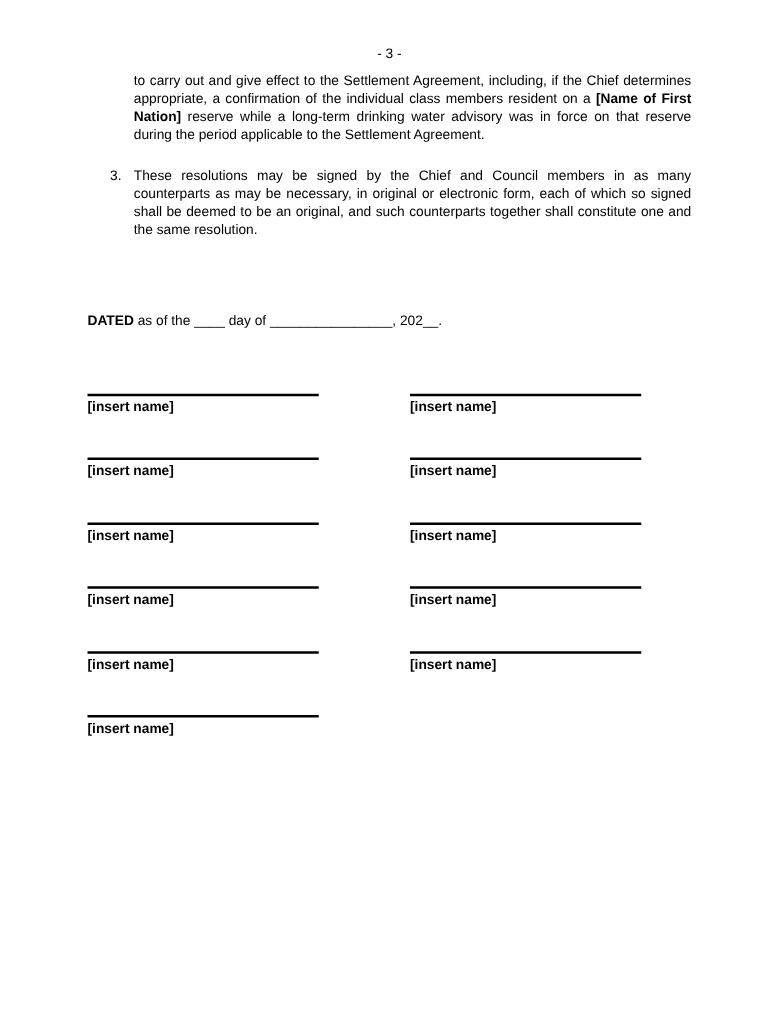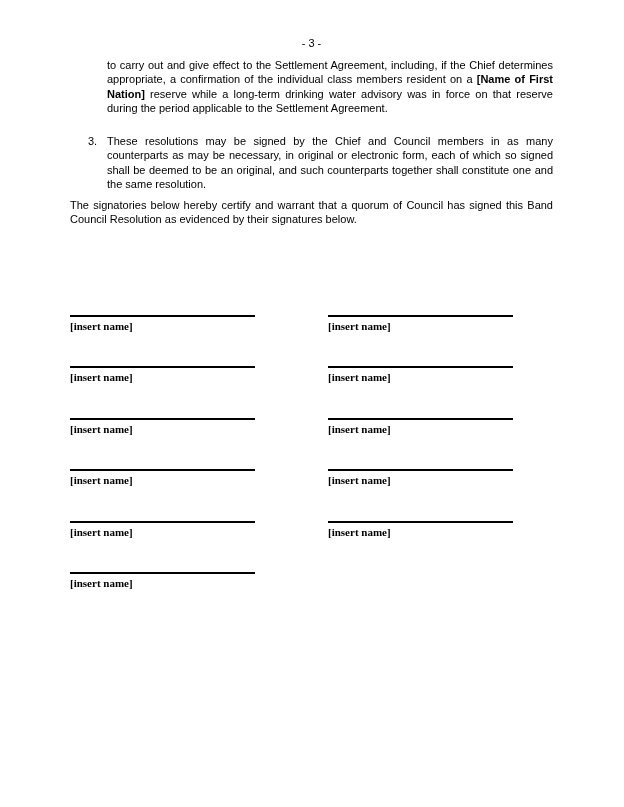--- a/index.html
+++ b/index.html
@@ -75,39 +75,38 @@
   }
   .sig-block {
     width: 185px;
   }
   .sig-line {
     border-top: 2px solid #000000;
     height: 2px;
   }
   .sig-name {
     font-weight: bold;
-    font-family: Liberation Serif, serif;
   }
 </style>
 </head>
 <body>
 
 <div class="page">
 
   <div class="page-number">- 3 -</div>
 
   <div class="para-cont"><span>to carry out and give effect to the Settlement Agreement, including, if the Chief determines appropriate, a confirmation of the individual class members resident on a </span><span class="b">[Name of First Nation]</span><span> reserve while a long-term drinking water advisory was in force on that reserve during the period applicable to the Settlement Agreement.</span></div>
 
   <div class="item3">
     <div class="marker">3.</div>
     <div class="itext">These resolutions may be signed by the Chief and Council members in as many counterparts as may be necessary, in original or electronic form, each of which so signed shall be deemed to be an original, and such counterparts together shall constitute one and the same resolution.</div>
   </div>
 
-  <div class="certify">The signatories below hereby certify and warrant that a quorum of Council has signed this Band Council Resolution as evidenced by their signatures below.</div>
 
+  <div class="dated"><span class="b">DATED</span><span> as of the </span><span>____</span><span> day of </span><span>________________</span><span>, 202</span><span>__</span><span>.</span></div>
 
   <div class="sig-section">
 
     <div class="sig-row">
       <div class="sig-block">
         <div class="sig-line"></div>
         <div class="sig-name">[insert name]</div>
       </div>
       <div class="sig-block">
         <div class="sig-line"></div>

